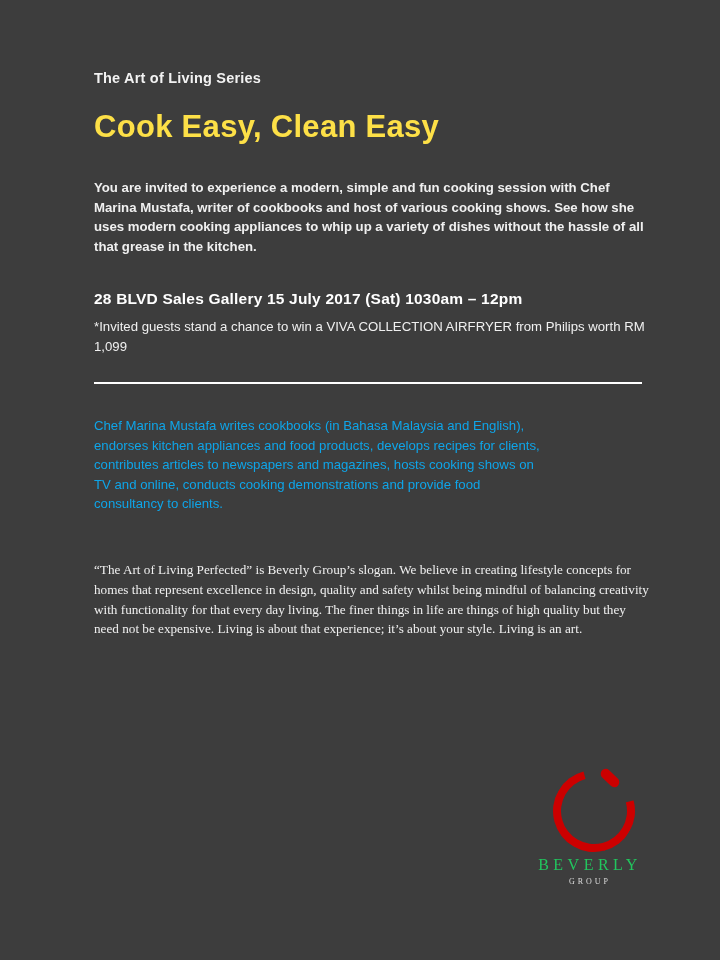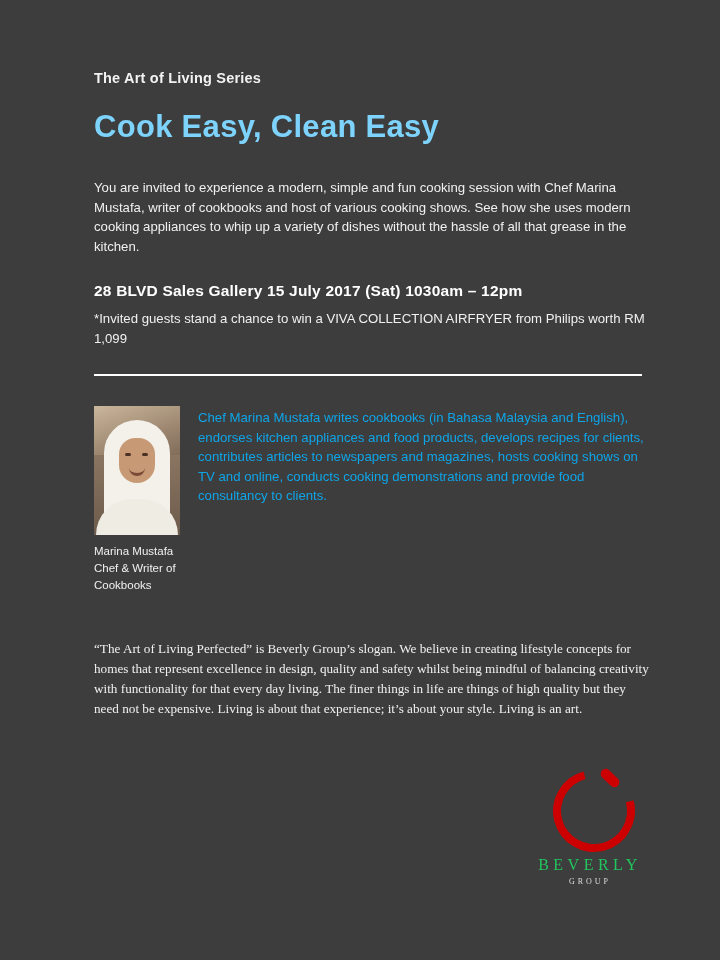--- a/index.html
+++ b/index.html
@@ -25,30 +25,31 @@
     font-size: 14.5px;
     font-weight: bold;
     letter-spacing: 0.2px;
     color: #f2f2f2;
     margin: 0 0 24px 0;
   }
   .headline {
     font-size: 31px;
     font-weight: bold;
     letter-spacing: 0.3px;
-    color: #7dd3fc;
+    color: #fde047;
     margin: 0 0 34px 0;
     line-height: 1.1;
   }
   .intro {
     font-size: 13.2px;
     line-height: 1.48;
     color: #f0f0f0;
     width: 556px;
-    margin: 0 0 26px 0;
+    margin: 0 0 34px 0;
+    font-weight: bold;
   }
   .event-line {
     font-size: 15.5px;
     font-weight: bold;
     color: #ffffff;
     margin: 18px 0 9px 0;
     letter-spacing: 0.2px;
   }
   .event-sub {
     font-size: 13.2px;
@@ -224,36 +225,20 @@
   <p class="intro">You are invited to experience a modern, simple and fun cooking session with Chef Marina Mustafa, writer of cookbooks and host of various cooking shows. See how she uses modern cooking appliances to whip up a variety of dishes without the hassle of all that grease in the kitchen.</p>
 
   <div class="event-line">28 BLVD Sales Gallery  15 July 2017 (Sat)  1030am – 12pm</div>
 
 
   <p class="prize">*Invited guests stand a chance to win a VIVA COLLECTION AIRFRYER from Philips worth RM 1,099</p>
 
   <div class="divider"></div>
 
   <div class="bio-block">
-    <div class="bio-left">
-      <div class="portrait">
-        <div class="bg-top"></div>
-        <div class="bg-bottom"></div>
-        <div class="hijab"></div>
-        <div class="face"></div>
-        <div class="eye-l"></div>
-        <div class="eye-r"></div>
-        <div class="smile"></div>
-        <div class="shoulders"></div>
-      </div>
-      <div class="caption">
-        <div>Marina Mustafa</div>
-        <div>Chef &amp; Writer of Cookbooks</div>
-      </div>
-    </div>
     <div class="bio-text">Chef Marina Mustafa writes cookbooks (in Bahasa Malaysia and English), endorses kitchen appliances and food products, develops recipes for clients, contributes articles to newspapers and magazines, hosts cooking shows on TV and online, conducts cooking demonstrations and provide food consultancy to clients.</div>
   </div>
 
   <p class="slogan">“The Art of Living Perfected” is Beverly Group’s slogan.  We believe in creating lifestyle concepts for homes that represent excellence in design, quality and safety whilst being mindful of balancing creativity with functionality for that every day living. The finer things in life are things of high quality but they need not be expensive.  Living is about that experience; it’s about your style. Living is an art.</p>
 
   <div class="logo-wrap">
     <div class="logo-mark">
       <div class="ring"></div>
       <div class="tail"></div>
     </div>

